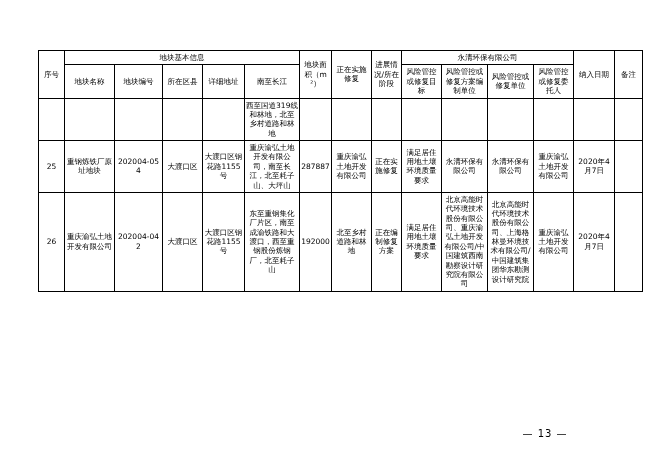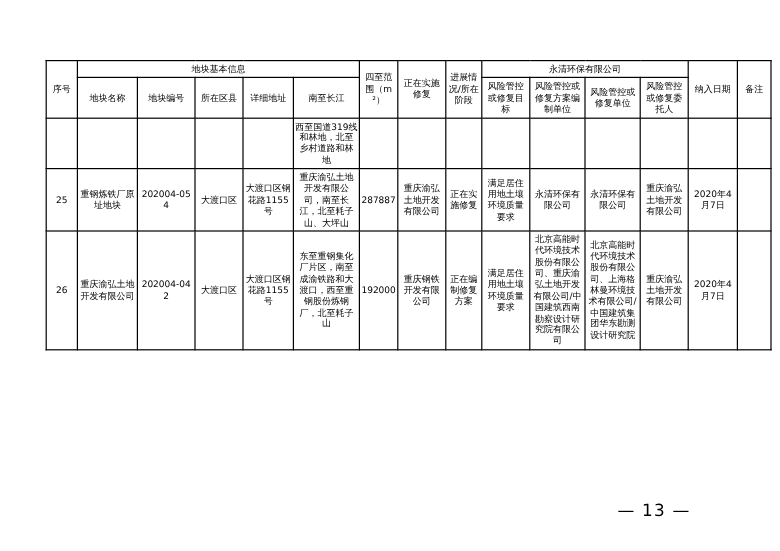--- a/index.html
+++ b/index.html
@@ -48,24 +48,24 @@
   .body-cell {
     font-size: 7.5px;
     padding: 3px 2px;
   }
   .tall-row td {
     height: 70px;
   }
   .page-number {
     position: absolute;
     left: 0;
-    top: 418px;
+    top: 428px;
     width: 650px;
     text-align: center;
-    font-size: 14px;
+    font-size: 10px;
     letter-spacing: 1px;
     color: #000000;
   }
   .page-number .pn-inner {
     display: inline-block;
     padding-left: 440px;
   }
 </style>
 </head>
 <body>
@@ -87,21 +87,21 @@
       <col style="width:46px">
       <col style="width:46px">
       <col style="width:40px">
       <col style="width:41px">
       <col style="width:28px">
     </colgroup>
     <thead>
       <tr>
         <th rowspan="3" class="seq-cell">序号</th>
         <th colspan="5" class="hdr-group">地块基本信息</th>
-        <th rowspan="3">四至范围（m²）</th>
+        <th rowspan="3">地块面积（m²）</th>
         <th rowspan="3">正在实施修复</th>
         <th rowspan="3">进展情况/所在阶段</th>
         <th colspan="4" class="hdr-group">永清环保有限公司</th>
         <th rowspan="3">纳入日期</th>
         <th rowspan="3">备注</th>
       </tr>
       <tr>
         <th rowspan="2">地块名称</th>
         <th rowspan="2">地块编号</th>
         <th rowspan="2">所在区县</th>
@@ -150,21 +150,21 @@
         <td class="body-cell"></td>
       </tr>
       <tr class="data-row tall-row">
         <td class="body-cell seq-cell">26</td>
         <td class="body-cell">重庆渝弘土地开发有限公司</td>
         <td class="body-cell">202004-042</td>
         <td class="body-cell">大渡口区</td>
         <td class="body-cell">大渡口区钢花路1155号</td>
         <td class="body-cell">东至重钢集化厂片区，南至成渝铁路和大渡口，西至重钢股份炼钢厂，北至耗子山</td>
         <td class="body-cell">192000</td>
-        <td class="body-cell">重庆钢铁开发有限公司</td>
+        <td class="body-cell">北至乡村道路和林地</td>
         <td class="body-cell">正在编制修复方案</td>
         <td class="body-cell">满足居住用地土壤环境质量要求</td>
         <td class="body-cell">北京高能时代环境技术股份有限公司、重庆渝弘土地开发有限公司/中国建筑西南勘察设计研究院有限公司</td>
         <td class="body-cell">北京高能时代环境技术股份有限公司、上海格林曼环境技术有限公司/中国建筑集团华东勘测设计研究院</td>
         <td class="body-cell">重庆渝弘土地开发有限公司</td>
         <td class="body-cell">2020年4月7日</td>
         <td class="body-cell"></td>
       </tr>
     </tbody>
   </table>

